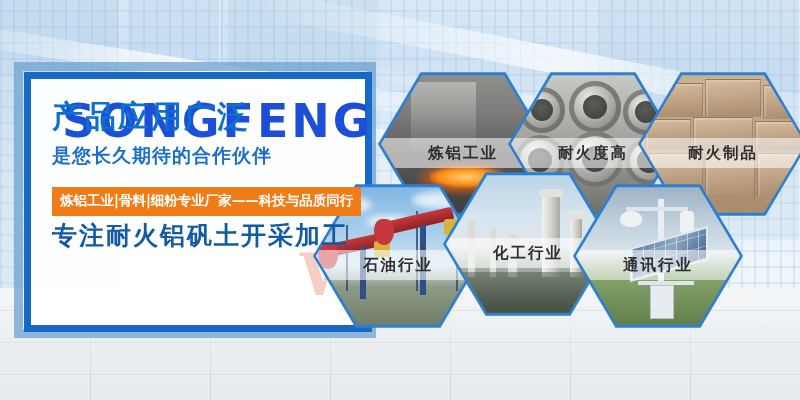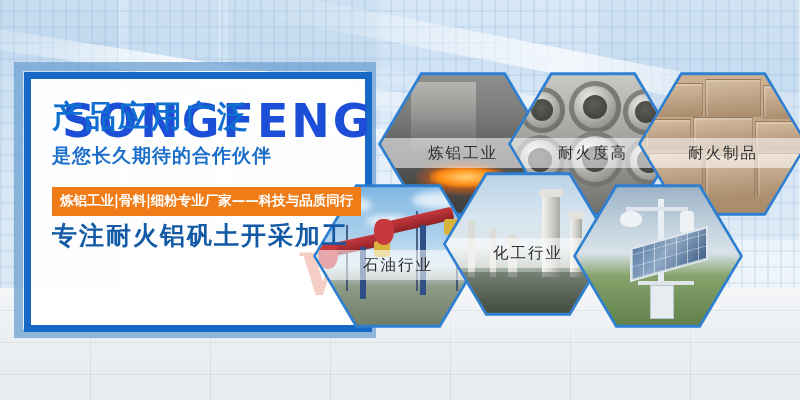--- a/index.html
+++ b/index.html
@@ -119,21 +119,21 @@
     clip-path:polygon(25% 1.5%,75% 1.5%,100% 50%,75% 98.5%,25% 98.5%,0% 50%);
     overflow:hidden;
   }
   .hex-img { position:absolute; inset:0; }
   .hex-label {
     position:absolute; left:0; right:0; top:56%;
     transform:translateY(-50%);
     height:30px; line-height:30px; text-align:center;
     background:rgba(255,255,255,.56);
     color:#2e2e2e; font-size:15.5px; letter-spacing:2px;
-    font-weight:normal; white-space:nowrap;
+    font-weight:bold; white-space:nowrap;
   }
 
   
   .h-alum  { left:78px;  top:18px; }
   .h-cast  { left:208px; top:18px; }
   .h-refr  { left:338px; top:18px; }
   .h-oil   { left:13px;  top:130px; }
   .h-chem  { left:143px; top:118px; }
   .h-comm  { left:273px; top:130px; }
 
@@ -375,17 +375,18 @@
           <div class="mast" style="left:82px; top:14px; height:118px;"></div>
           <div class="arm" style="left:50px; top:22px; width:62px;"></div>
           <div class="cam" style="left:44px; top:26px;"></div>
           <div class="cam" style="left:104px;top:26px; width:14px; height:22px; border-radius:4px;"></div>
           <div class="panel" style="left:54px; top:52px; width:78px; height:34px;">
             <div class="panel-grid"></div>
           </div>
           <div class="arm" style="left:62px; top:96px; width:56px;"></div>
           <div class="cabinet" style="left:74px; top:100px;"></div>
         </div>
+        <div class="hex-label">通讯行业</div>
       </div>
     </div>
 
   </div>
 </div>
 
 </body></html>

